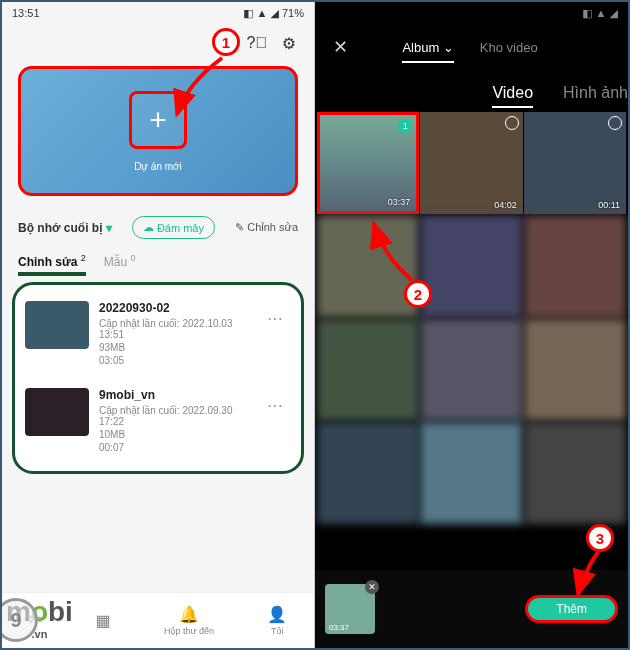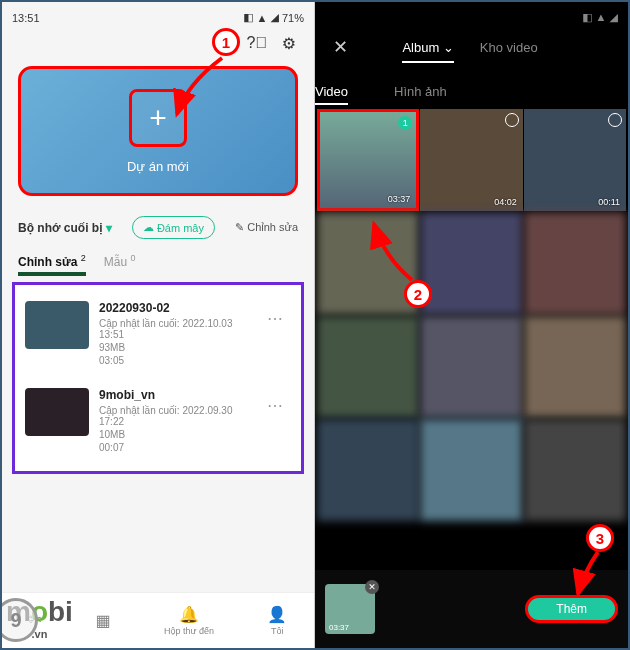--- a/index.html
+++ b/index.html
@@ -1,38 +1,38 @@
 <!DOCTYPE html>
 <html><head>
 <meta charset="utf-8">
 <style>
 *{box-sizing:border-box;margin:0;padding:0;font-family:Arial,sans-serif}
 body{background:#fff;width:630px;height:650px;position:relative;overflow:hidden;border:2px solid #3a5a7a}
 .phones{display:flex;width:100%;height:100%}
 .phone{width:50%;height:100%;position:relative;overflow:hidden}
 .phone-left{background:#f5f5f5;border-right:1px solid #ccc}
 .phone-right{background:#000}
-.status-bar{height:22px;display:flex;justify-content:space-between;align-items:flex-end;padding:0 10px;font-size:11px}
+.status-bar{height:22px;display:flex;justify-content:space-between;align-items:center;padding:0 10px;font-size:11px}
 .phone-left .status-bar{color:#333}
 .phone-right .status-bar{color:#888}
 .status-icons{display:flex;gap:3px;align-items:center}
 .top-actions{display:flex;justify-content:flex-end;padding:8px 14px 4px;gap:10px}
 .icon-btn{width:22px;height:22px;display:flex;align-items:center;justify-content:center;color:#333;font-size:16px}
 .hero-card{margin:8px 16px;height:130px;background:linear-gradient(135deg,#6bb0d8 0%,#4a8fc4 100%);border-radius:14px;display:flex;flex-direction:column;align-items:center;justify-content:center;border:3px solid red}
 .plus-btn{width:58px;height:58px;border:2px solid rgba(255,255,255,.8);border-radius:8px;display:flex;align-items:center;justify-content:center;color:#fff;font-size:30px;font-weight:300;border:3px solid red;background:rgba(255,255,255,.05)}
-.hero-label{color:#fff;font-size:13px;margin-top:12px}
+.hero-label{color:#fff;font-size:10px;margin-top:12px}
 .storage-row{display:flex;align-items:center;justify-content:space-between;padding:12px 16px 6px;font-size:12px}
 .storage-label{color:#333;font-weight:600}
 .pill{border:1.5px solid #1bbf8f;color:#1bbf8f;padding:4px 10px;border-radius:14px;font-size:11px;display:flex;align-items:center;gap:3px}
 .edit-link{color:#555;font-size:11px}
 .tabs-left{display:flex;gap:18px;padding:8px 16px 0;font-size:12px}
 .tab{color:#999}
 .tab.active{color:#111;font-weight:700;border-bottom:4px solid #14532d;padding-bottom:3px}
 .tab sup{font-size:9px;font-weight:400}
-.projects{margin:6px 10px;border:3px solid #6d28d9;border-radius:0;background:#fff;padding:6px}
+.projects{margin:6px 10px;border:3px solid #14532d;border-radius:21px;background:#fff;padding:6px}
 .proj-item{display:flex;padding:10px 4px;gap:10px;align-items:flex-start}
 .thumb{width:64px;height:48px;border-radius:4px;background:#3a5a6a;flex-shrink:0}
 .thumb2{background:#2a2028}
 .proj-info{flex:1;font-size:10px;color:#888}
 .proj-title{font-size:12px;color:#222;font-weight:600;margin-bottom:3px}
 .proj-meta{margin-bottom:2px}
 .dots{color:#999;font-size:16px;padding:8px}
 .bottom-nav{position:absolute;bottom:0;left:0;right:0;height:56px;background:#fff;border-top:1px solid #eee;display:flex;justify-content:space-around;align-items:center}
 .nav-item{display:flex;flex-direction:column;align-items:center;font-size:9px;color:#888;gap:2px}
 .nav-icon{font-size:16px}
@@ -40,21 +40,21 @@
 .watermark .o{color:#6db33f}
 .wm-circle{position:absolute;bottom:6px;left:-8px;width:44px;height:44px;border:3px solid #999;border-radius:50%;display:flex;align-items:center;justify-content:center;color:#888;font-size:20px;font-weight:700;z-index:6;background:rgba(240,240,240,.6)}
 
 
 .r-header{display:flex;align-items:center;justify-content:space-between;padding:12px 18px;color:#ccc;font-size:13px}
 .close-x{font-size:18px;color:#ccc}
 .r-tabs-top{display:flex;gap:26px;align-items:center}
 .r-tab{color:#888;position:relative}
 .r-tab.active{color:#fff}
 .r-tab.active::after{content:"";position:absolute;bottom:-8px;left:0;right:0;height:2px;background:#fff}
-.r-sub-tabs{display:flex;justify-content:flex-start;gap:46px;padding:14px 0 10px;font-size:13px}
+.r-sub-tabs{display:flex;justify-content:flex-end;gap:30px;padding:14px 0 10px;font-size:16px}
 .r-sub-tabs .r-tab.active::after{bottom:-6px}
 .gallery{display:grid;grid-template-columns:repeat(3,1fr);gap:1px;padding:0 2px}
 .g-item{aspect-ratio:1;background:#333;position:relative;overflow:hidden}
 .g-item.selected{border:3px solid red}
 .g-dur{position:absolute;bottom:4px;right:6px;color:#fff;font-size:9px;text-shadow:0 0 2px #000}
 .g-badge{position:absolute;top:4px;right:4px;width:14px;height:14px;border-radius:50%;background:#1ec9a0;color:#fff;font-size:9px;display:flex;align-items:center;justify-content:center}
 .g-ring{position:absolute;top:4px;right:4px;width:14px;height:14px;border:1.5px solid #fff;border-radius:50%}
 .g1{background:linear-gradient(#7a9,#567)}
 .g2{background:#5a4a3a}
 .g3{background:#3a4a5a}

